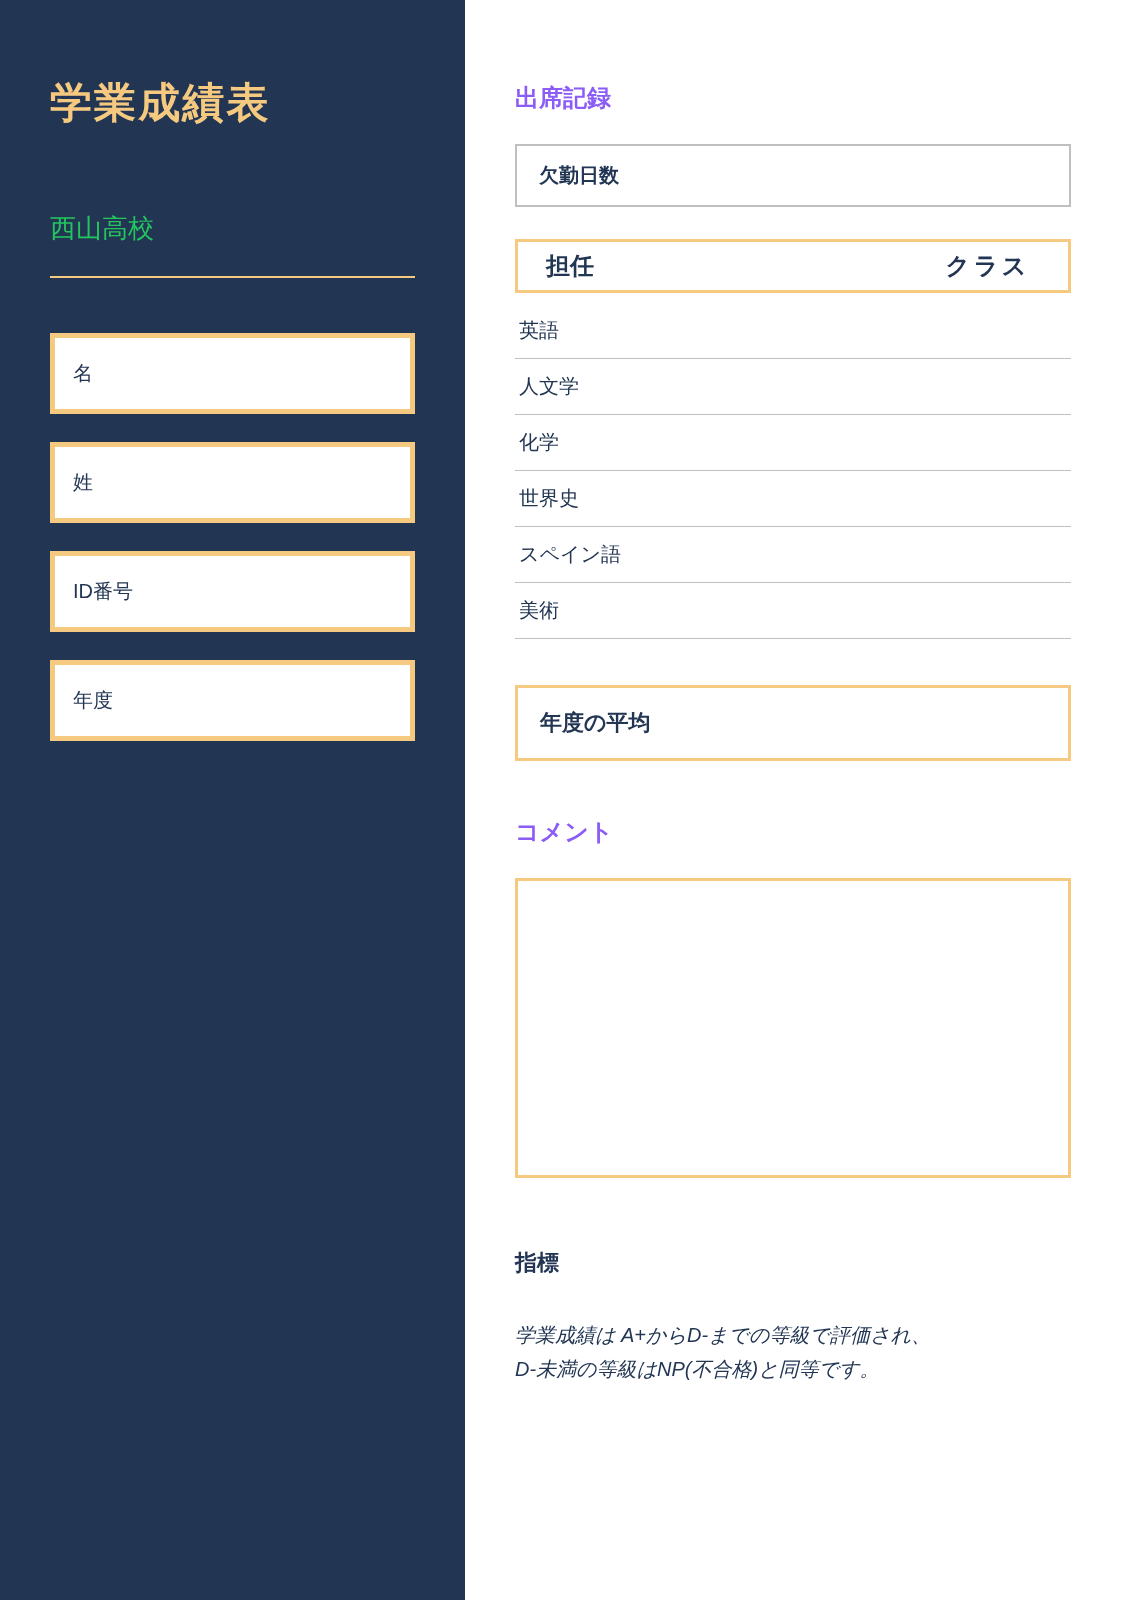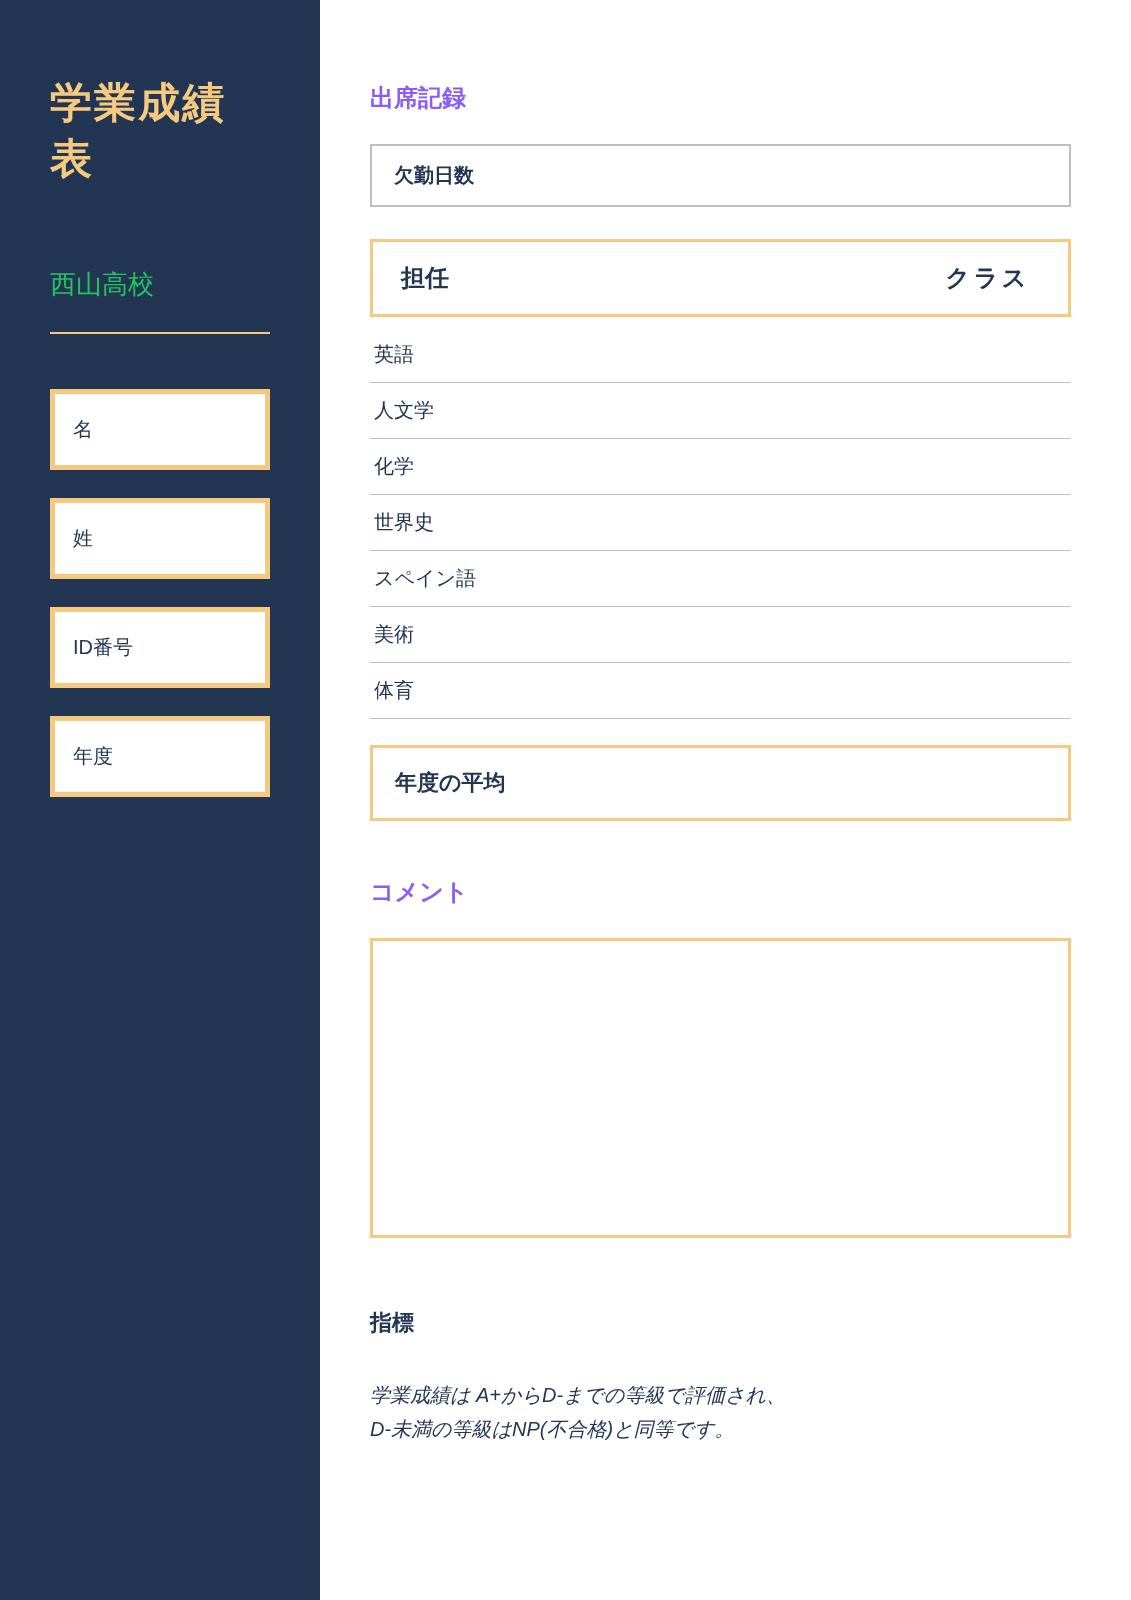--- a/index.html
+++ b/index.html
@@ -8,21 +8,21 @@
       box-sizing: border-box;
     }
     body {
       font-family: "Hiragino Sans", "Hiragino Kaku Gothic ProN", "Meiryo", sans-serif;
       background: #ffffff;
       width: 1131px;
       height: 1600px;
       display: flex;
     }
     .sidebar {
-      width: 320px;
+      width: 465px;
       background: #223654;
       padding: 75px 50px;
       color: #ffffff;
     }
     .sidebar-title {
       font-size: 42px;
       font-weight: 700;
       color: #f5c97f;
       letter-spacing: 0.05em;
       margin-bottom: 80px;
@@ -61,36 +61,36 @@
       border: 2px solid #bdbfc0;
       padding: 16px 22px;
       font-size: 20px;
       font-weight: 700;
       color: #223654;
       margin-bottom: 32px;
     }
     .teacher-class-row {
       border: 3px solid #f5c97f;
       display: flex;
-      padding: 20px 28px;
+      padding: 8px 28px;
       font-size: 24px;
       font-weight: 700;
       color: #223654;
       margin-bottom: 10px;
     }
     .teacher-col {
       flex: 1;
     }
     .class-col {
       text-align: center;
       padding-right: 10px;
       letter-spacing: 0.15em;
     }
     .subject-list {
-      margin-bottom: 26px;
+      margin-bottom: 46px;
     }
     .subject-row {
       padding: 14px 4px;
       border-bottom: 1px solid #bdbfc0;
       font-size: 20px;
       color: #223654;
     }
     .subject-row:last-child {
       border-bottom: 1px solid #bdbfc0;
     }
@@ -150,21 +150,20 @@
     <div class="teacher-col">担任</div>
     <div class="class-col">クラス</div>
   </div>
   <div class="subject-list">
     <div class="subject-row">英語</div>
     <div class="subject-row">人文学</div>
     <div class="subject-row">化学</div>
     <div class="subject-row">世界史</div>
     <div class="subject-row">スペイン語</div>
     <div class="subject-row">美術</div>
-    <div class="subject-row">体育</div>
   </div>
   <div class="year-avg-box">
     <span>年度の平均</span>
   </div>
   <h2 class="section-title">コメント</h2>
   <div class="comment-box"></div>
   <h2 class="metric-section-title">指標</h2>
   <div class="metric-text">
     <span>学業成績は A+からD-までの等級で評価され、</span><br>
     <span>D-未満の等級はNP(不合格)と同等です。</span>

